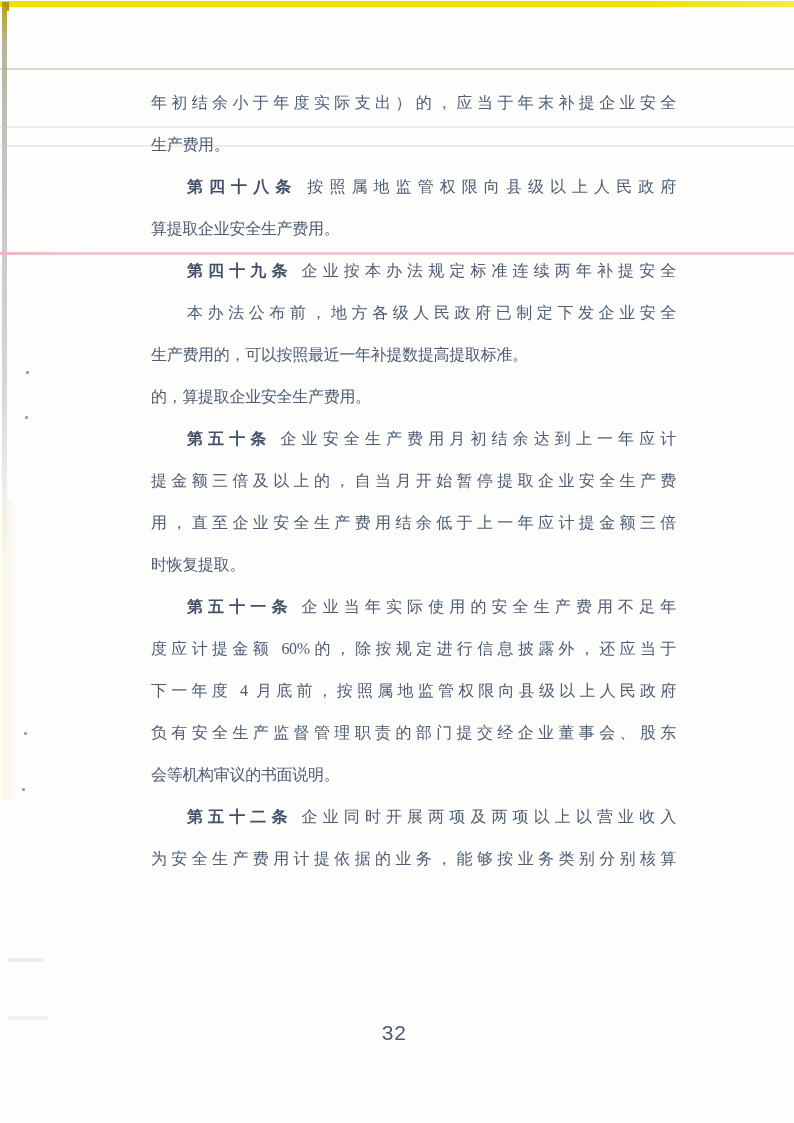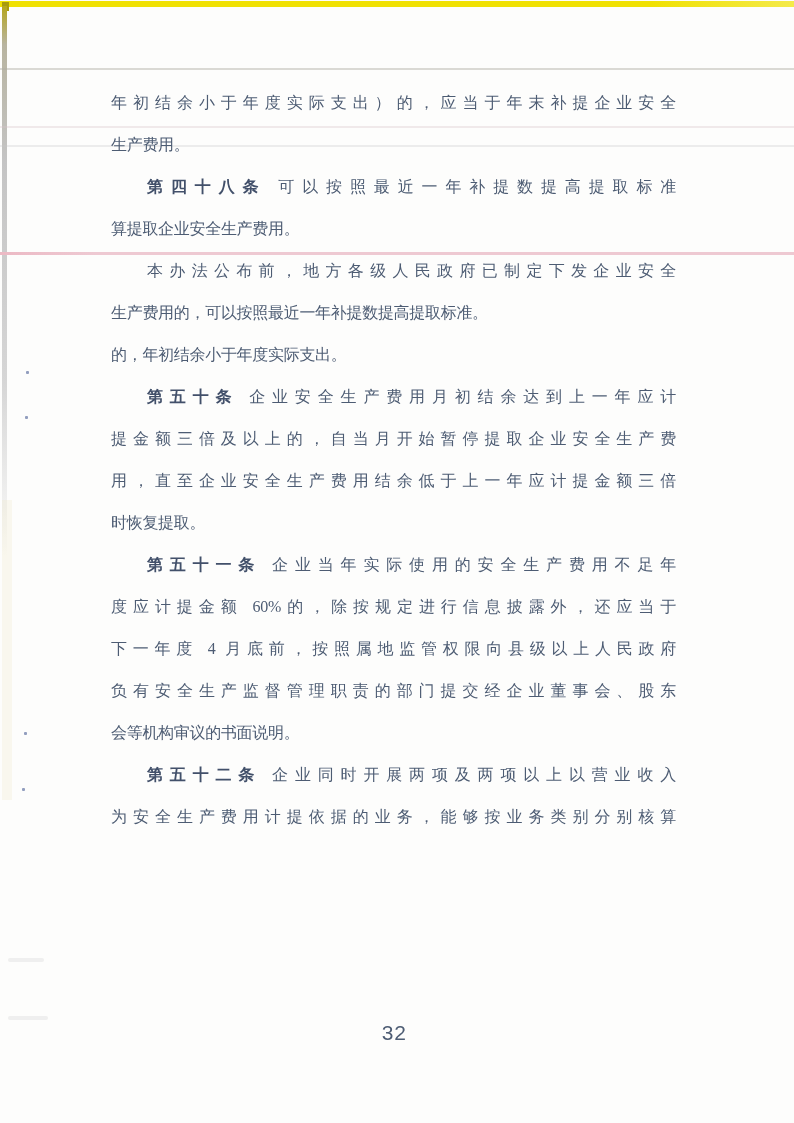--- a/index.html
+++ b/index.html
@@ -51,21 +51,21 @@
     height:42px;line-height:42px;
     font-size:16px;letter-spacing:-0.3px;
     white-space:nowrap;
   }
   .line.j{
     white-space:normal;
     text-align:justify;
     text-align-last:justify;
   }
   .line.ind{text-indent:36px;}
-  .line .art{font-weight:700;color:#42506a;}
+  .line .art{font-weight:700;color:#42506a;margin-left:40px;}
   .pagenum{
     position:absolute;left:343px;top:1021px;width:64px;
     text-align:right;
     font-size:21px;letter-spacing:1px;
     color:var(--text-color,#4d5c73);
     font-family:"Liberation Sans","DejaVu Sans",sans-serif;
   }
 </style>
 </head>
 <body>
@@ -84,33 +84,34 @@
   <div class="speck s3"></div>
   <div class="speck s4"></div>
   <div class="smudge m1"></div>
   <div class="smudge m2"></div>
 
   <div class="textblock" id="textblock">
   <div class="line j"><span class="art"></span><span class="txt">年初结余小于年度实际支出）的，应当于年末补提企业安全</span></div>
 
   <div class="line"><span class="art"></span><span class="txt">生产费用。</span></div>
 
-  <div class="line j ind"><span class="art">第四十八条</span><span class="txt"> 可以按照最近一年补提数提高提取标准</span></div>
+  <div class="line j ind"><span class="art">第四十八条</span><span class="txt"> 按照属地监管权限向县级以上人民政府</span></div>
 
 
 
   <div class="line"><span class="art"></span><span class="txt">算提取企业安全生产费用。</span></div>
 
+  <div class="line j ind"><span class="art">第四十九条</span><span class="txt"> 企业按本办法规定标准连续两年补提安全</span></div>
 
   <div class="line j ind"><span class="art"></span><span class="txt">本办法公布前，地方各级人民政府已制定下发企业安全</span></div>
 
   <div class="line"><span class="art"></span><span class="txt">生产费用的，可以按照最近一年补提数提高提取标准。</span></div>
 
 
-  <div class="line"><span class="art"></span><span class="txt">的，年初结余小于年度实际支出。</span></div>
+  <div class="line"><span class="art"></span><span class="txt">的，算提取企业安全生产费用。</span></div>
 
   <div class="line j ind"><span class="art">第五十条</span><span class="txt"> 企业安全生产费用月初结余达到上一年应计</span></div>
 
   <div class="line j"><span class="art"></span><span class="txt">提金额三倍及以上的，自当月开始暂停提取企业安全生产费</span></div>
 
   <div class="line j"><span class="art"></span><span class="txt">用，直至企业安全生产费用结余低于上一年应计提金额三倍</span></div>
 
   <div class="line"><span class="art"></span><span class="txt">时恢复提取。</span></div>
 
   <div class="line j ind"><span class="art">第五十一条</span><span class="txt"> 企业当年实际使用的安全生产费用不足年</span></div>

